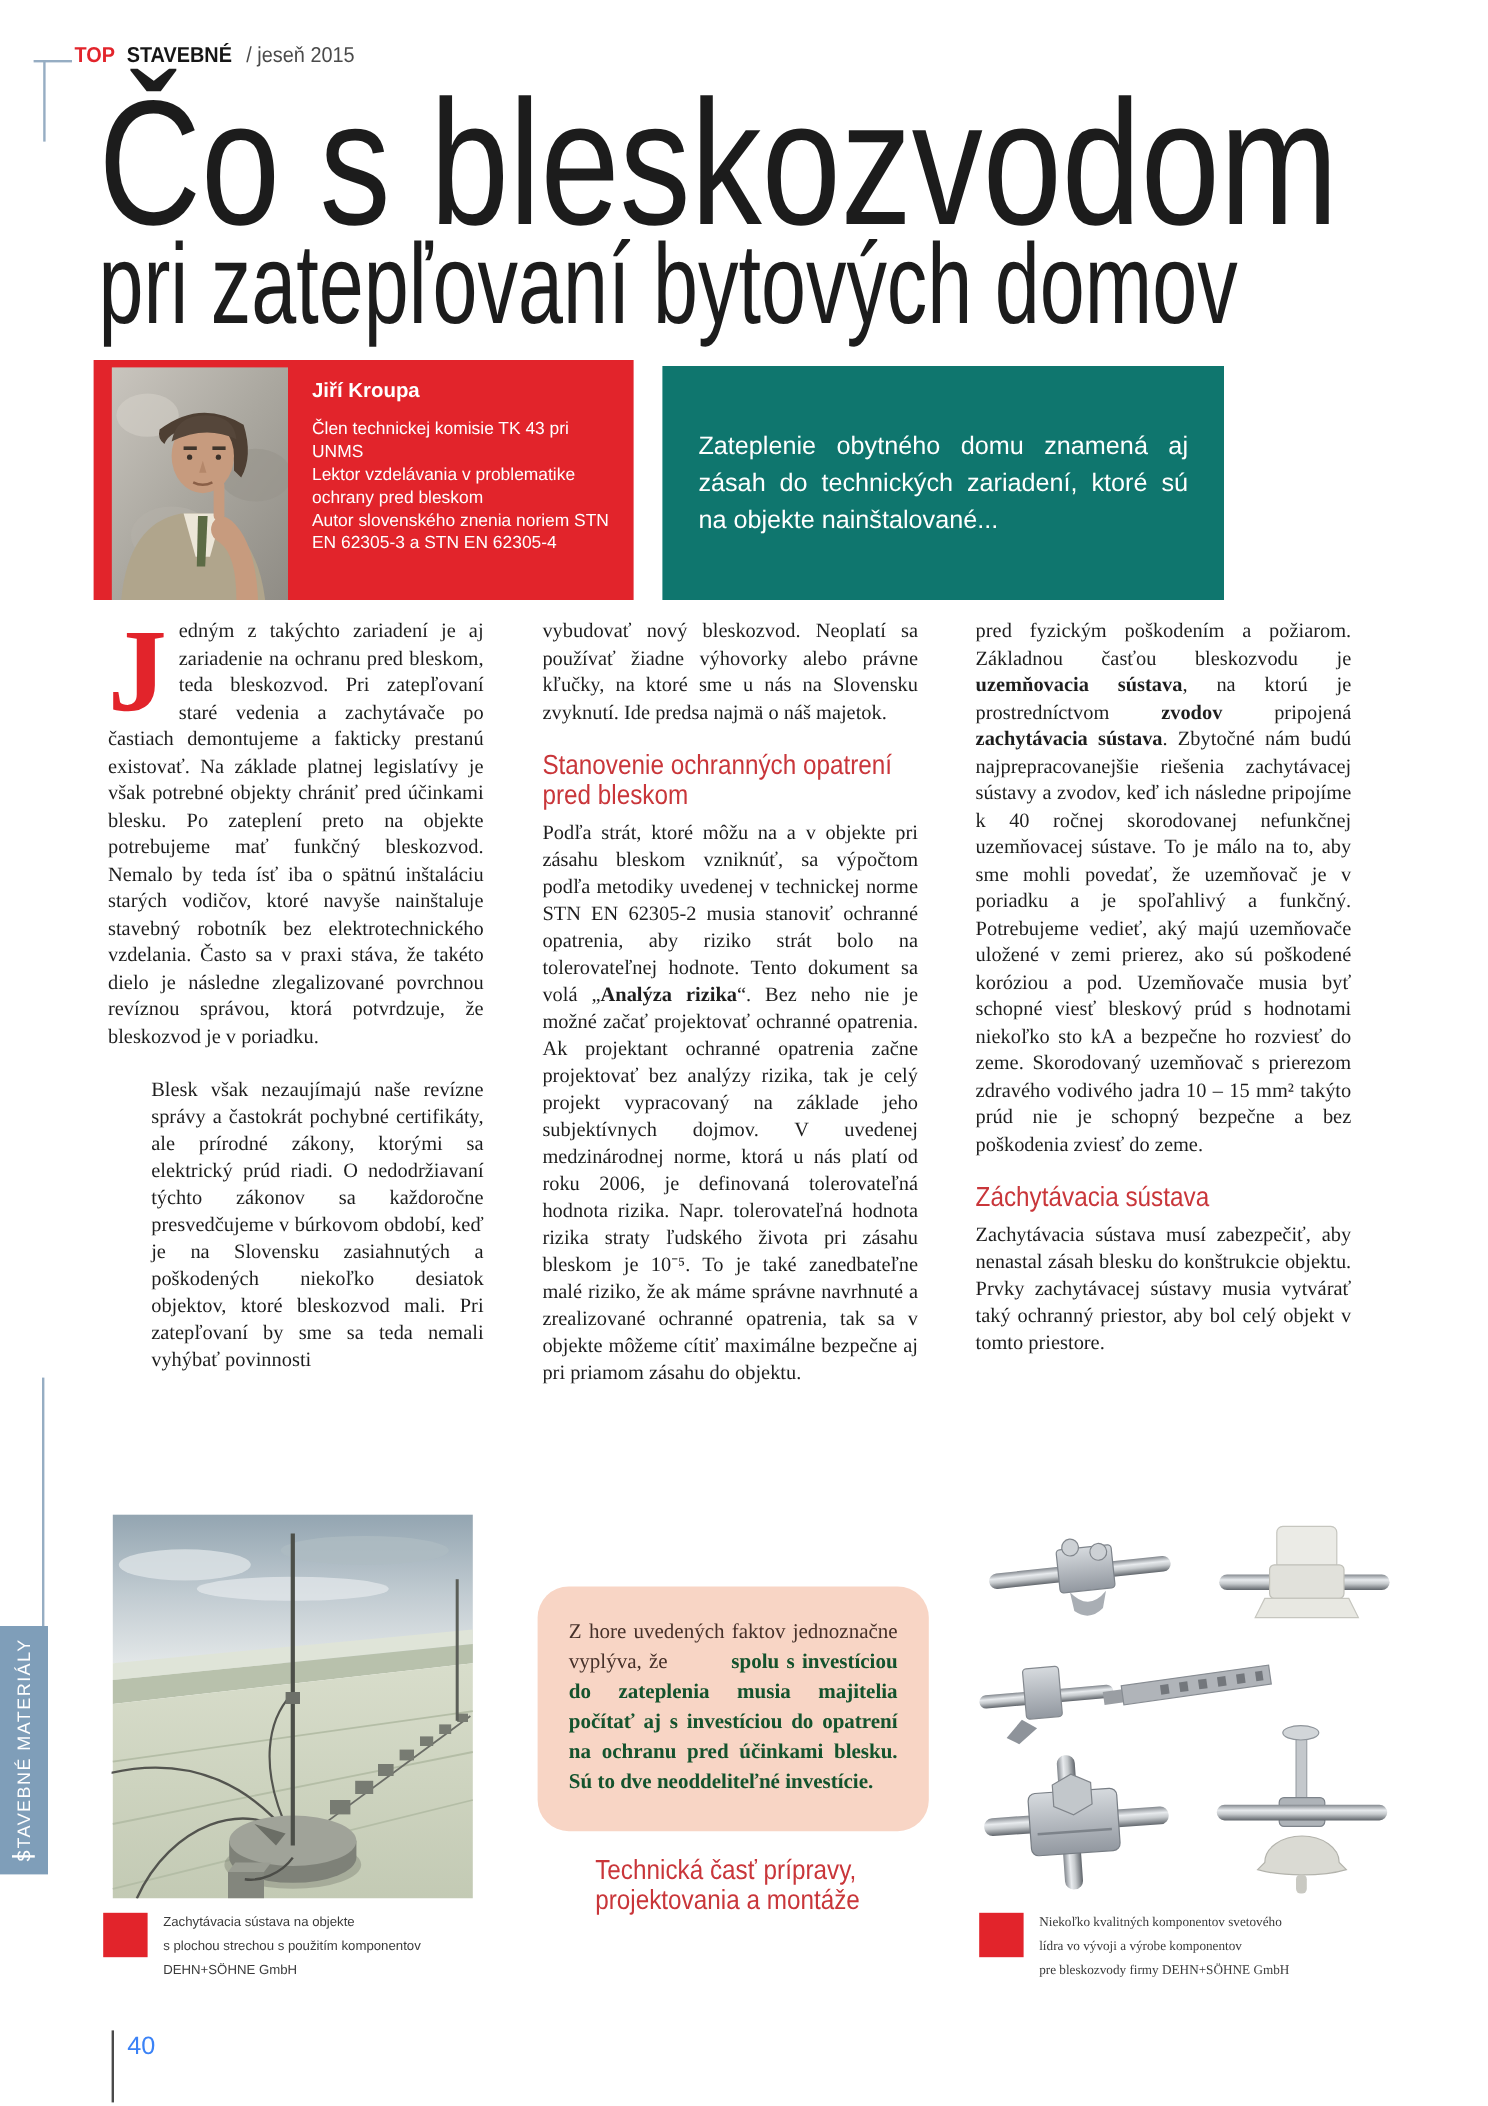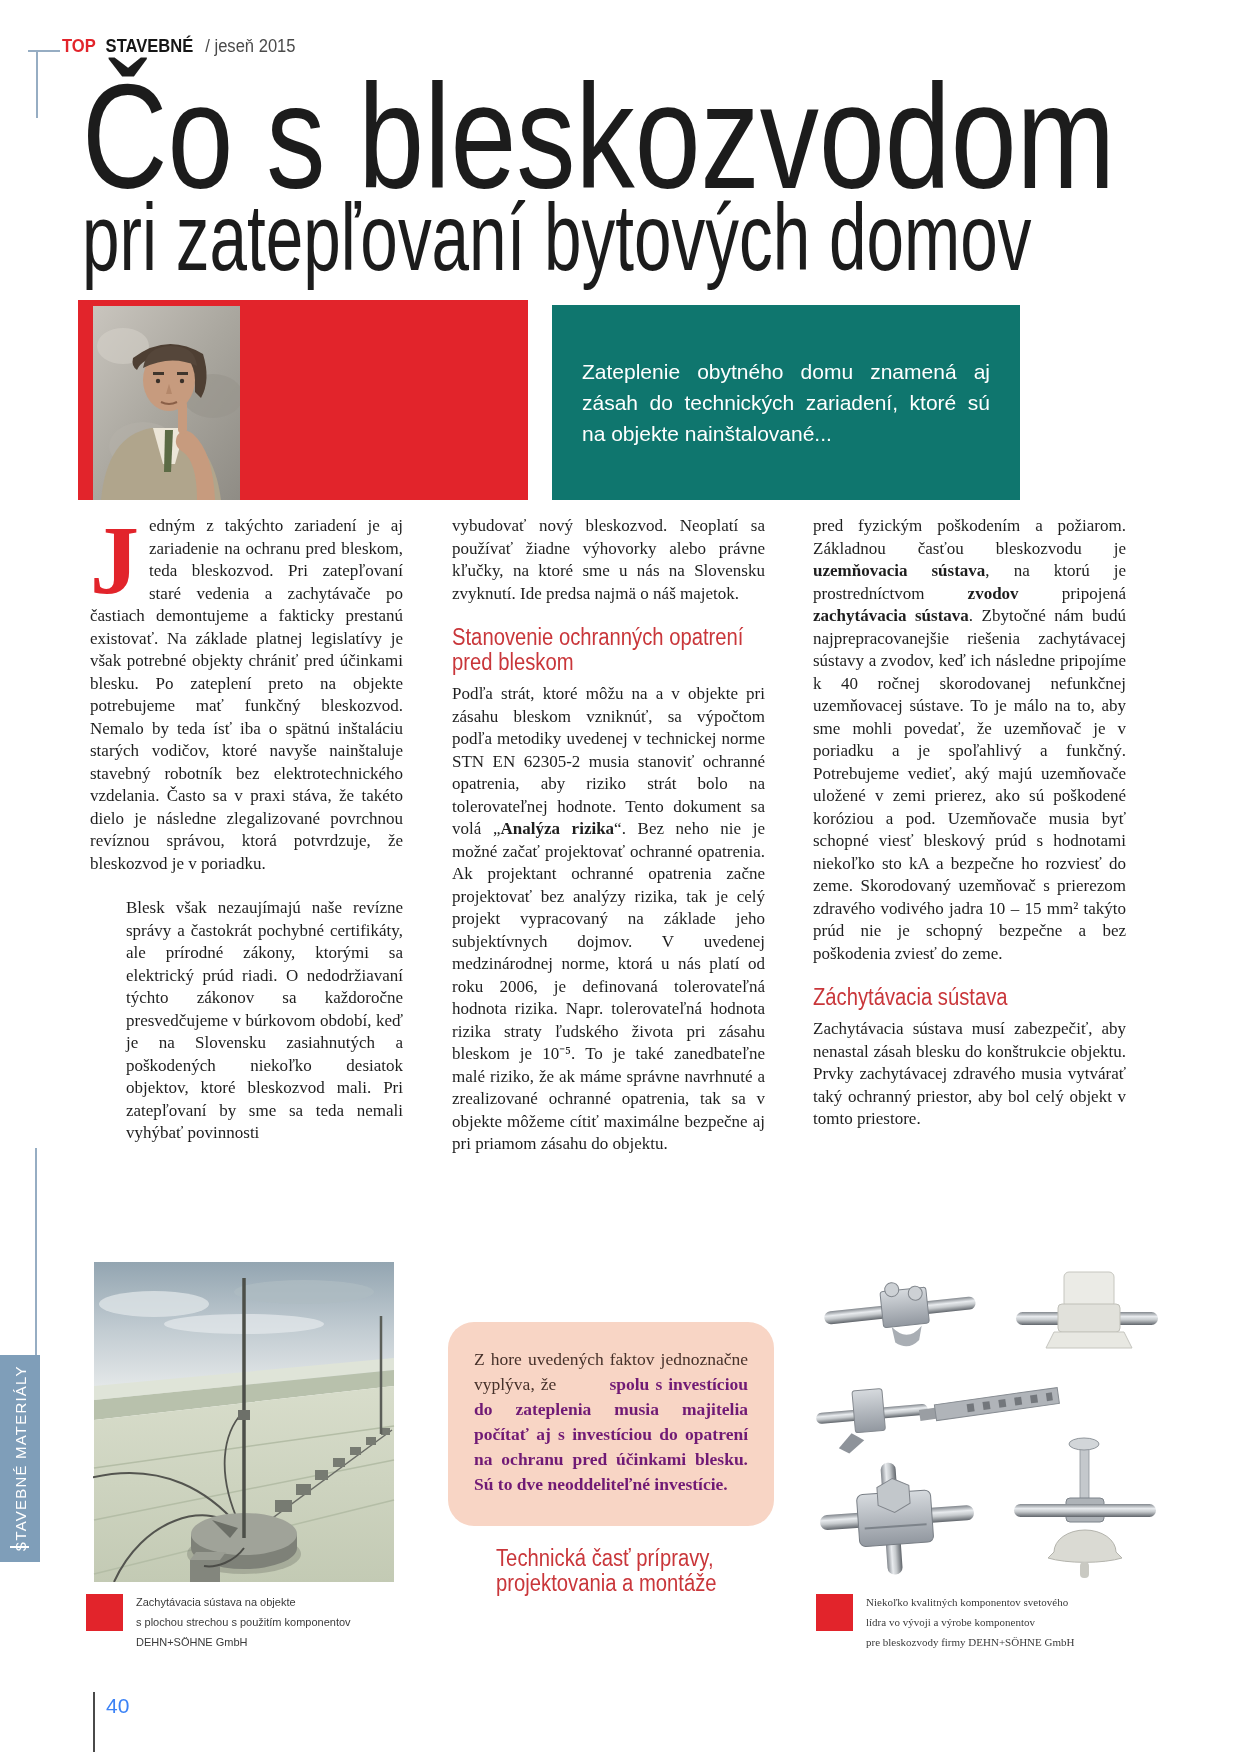--- a/index.html
+++ b/index.html
@@ -46,21 +46,21 @@
          transform:scaleX(0.88);transform-origin:0 0;text-align:left;}
   .rhead.first{margin-top:0;}
   .dropcap{float:left;font-size:98px;line-height:80px;color:#e2242b;font-weight:bold;
            margin:5px 10px 0 0;font-family:"Liberation Serif",serif;}
   .b{font-weight:bold;}
 
   
   .callout{position:absolute;left:448px;top:1322px;width:326px;height:204px;background:#f8d5c5;
            border-radius:26px;padding:25px 26px;box-sizing:border-box;font-size:17.5px;
            line-height:25px;text-align:justify;color:#46312a;}
-  .callout .b{color:#701a75;margin-left:47px;}
+  .callout .b{color:#14532d;margin-left:47px;}
   .col2bottom{position:absolute;left:452px;top:1546px;width:313px;font-size:17px;
               line-height:22.5px;text-align:justify;margin-left:44px;}
   .col2bottom p{margin:0;}
 
   
   .fig-roof{position:absolute;left:93px;top:1262px;width:302px;height:320px;}
   .fig-comp{position:absolute;left:810px;top:1256px;width:352px;height:324px;}
 
   
   .cap-sq{position:absolute;width:37px;height:37px;background:#e2242b;}
@@ -118,40 +118,46 @@
     <circle cx="65" cy="75" r="2.2" fill="#3a3029"></circle>
     <circle cx="89" cy="75" r="2.2" fill="#3a3029"></circle>
     <path d="M76,78 l-3,10 6,0 z" fill="#b4876a"></path>
     <path d="M68,96 q8,4 16,0" stroke="#8a5f47" stroke-width="2" fill="none"></path>
     <path d="M8,194 q6,-64 50,-72 l18,0 q44,10 52,72 z" fill="#b0a58c"></path>
     <polygon points="60,122 92,122 82,158 70,158" fill="#ece6d8"></polygon>
     <polygon points="72,124 80,124 78,166 71,166" fill="#5c6b45"></polygon>
     <path d="M122,194 q-2,-48 -22,-66 q-10,-8 -16,2 q-4,10 6,16 q14,10 14,48 z" fill="#c79b7e"></path>
     <rect x="85" y="94" width="9" height="34" rx="4.5" fill="#c79b7e"></rect>
   </svg>
+  <div class="author-text">
+    <div class="author-name">Jiří Kroupa</div>
+    <div class="author-role">Člen technickej komisie TK 43 pri UNMS</div>
+    <div class="author-role">Lektor vzdelávania v problematike ochrany pred bleskom</div>
+    <div class="author-role">Autor slovenského znenia noriem STN EN 62305-3 a STN EN 62305-4</div>
+  </div>
 
   <div class="redbox2">
     <div class="lead">Zateplenie obytného domu znamená aj zásah do technických zariadení, ktoré sú na objekte nainštalované...</div>
   </div>
 
   <div class="col" id="col1">
     <p><span class="dropcap">J</span><span>edným z takýchto zariadení je aj zariadenie na ochranu pred bleskom, teda bleskozvod. Pri zatepľovaní staré vedenia a zachytávače po častiach demontujeme a fakticky prestanú existovať. Na základe platnej legislatívy je však potrebné objekty chrániť pred účinkami blesku. Po zateplení preto na objekte potrebujeme mať funkčný bleskozvod. Nemalo by teda ísť iba o spätnú inštaláciu starých vodičov, ktoré navyše nainštaluje stavebný robotník bez elektrotechnického vzdelania. Často sa v praxi stáva, že takéto dielo je následne zlegalizované povrchnou revíznou správou, ktorá potvrdzuje, že bleskozvod je v poriadku.</span></p>
     <p>Blesk však nezaujímajú naše revízne správy a častokrát pochybné certifikáty, ale prírodné zákony, ktorými sa elektrický prúd riadi. O nedodržiavaní týchto zákonov sa každoročne presvedčujeme v búrkovom období, keď je na Slovensku zasiahnutých a poškodených niekoľko desiatok objektov, ktoré bleskozvod mali. Pri zatepľovaní by sme sa teda nemali vyhýbať povinnosti</p>
   </div>
 
   <div class="col" id="col2">
     <p>vybudovať nový bleskozvod. Neoplatí sa používať žiadne výhovorky alebo právne kľučky, na ktoré sme u nás na Slovensku zvyknutí. Ide predsa najmä o náš majetok.</p>
     <div class="rhead">Stanovenie ochranných opatrení pred bleskom</div>
     <p><span>Podľa strát, ktoré môžu na a v objekte pri zásahu bleskom vzniknúť, sa výpočtom podľa metodiky uvedenej v technickej norme STN EN 62305-2 musia stanoviť ochranné opatrenia, aby riziko strát bolo na tolerovateľnej hodnote. Tento dokument sa volá „</span><span class="b">Analýza rizika</span><span>“. Bez neho nie je možné začať projektovať ochranné opatrenia. Ak projektant ochranné opatrenia začne projektovať bez analýzy rizika, tak je celý projekt vypracovaný na základe jeho subjektívnych dojmov. V uvedenej medzinárodnej norme, ktorá u nás platí od roku 2006, je definovaná tolerovateľná hodnota rizika. Napr. tolerovateľná hodnota rizika straty ľudského života pri zásahu bleskom je 10⁻⁵. To je také zanedbateľne malé riziko, že ak máme správne navrhnuté a zrealizované ochranné opatrenia, tak sa v objekte môžeme cítiť maximálne bezpečne aj pri priamom zásahu do objektu.</span></p>
   </div>
 
   <div class="col" id="col3">
     <p><span>pred fyzickým poškodením a požiarom. Základnou časťou bleskozvodu je </span><span class="b">uzemňovacia sústava</span><span>, na ktorú je prostredníctvom </span><span class="b">zvodov</span><span> pripojená </span><span class="b">zachytávacia sústava</span><span>. Zbytočné nám budú najprepracovanejšie riešenia zachytávacej sústavy a zvodov, keď ich následne pripojíme k 40 ročnej skorodovanej nefunkčnej uzemňovacej sústave. To je málo na to, aby sme mohli povedať, že uzemňovač je v poriadku a je spoľahlivý a funkčný. Potrebujeme vedieť, aký majú uzemňovače uložené v zemi prierez, ako sú poškodené koróziou a pod. Uzemňovače musia byť schopné viesť bleskový prúd s hodnotami niekoľko sto kA a bezpečne ho rozviesť do zeme. Skorodovaný uzemňovač s prierezom zdravého vodivého jadra 10 – 15 mm² takýto prúd nie je schopný bezpečne a bez poškodenia zviesť do zeme.</span></p>
     <div class="rhead">Záchytávacia sústava</div>
-    <p>Zachytávacia sústava musí zabezpečiť, aby nenastal zásah blesku do konštrukcie objektu. Prvky zachytávacej zdravého musia vytvárať taký ochranný priestor, aby bol celý objekt v tomto priestore.</p>
+    <p>Zachytávacia sústava musí zabezpečiť, aby nenastal zásah blesku do konštrukcie objektu. Prvky zachytávacej sústavy musia vytvárať taký ochranný priestor, aby bol celý objekt v tomto priestore.</p>
   </div>
 
   <svg class="fig-roof" viewBox="0 0 300 320" aria-hidden="true">
     <defs>
       <linearGradient id="sky" x1="0" y1="0" x2="0" y2="1">
         <stop offset="0" stop-color="#93a5b1"></stop>
           <stop offset="0.55" stop-color="#c2ccd2"></stop>
           <stop offset="1" stop-color="#e3e7e8"></stop>
       </linearGradient>
       <linearGradient id="roofg" x1="0" y1="0" x2="0" y2="1">

